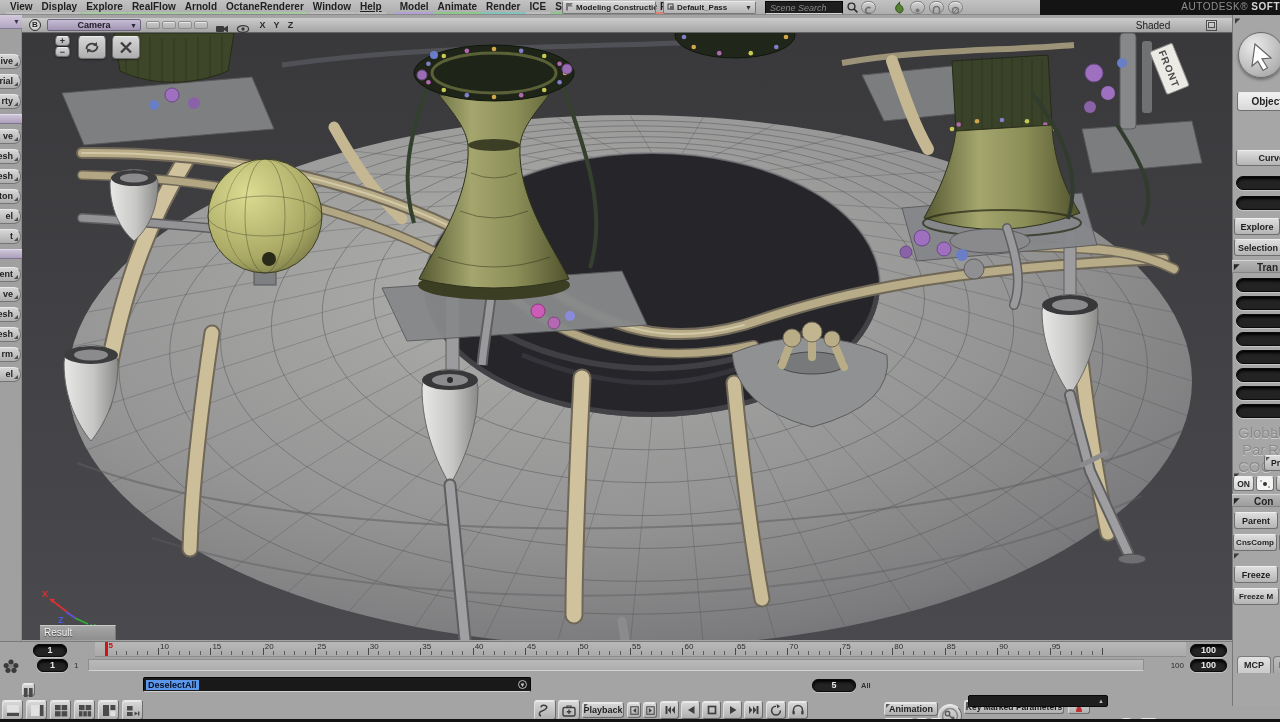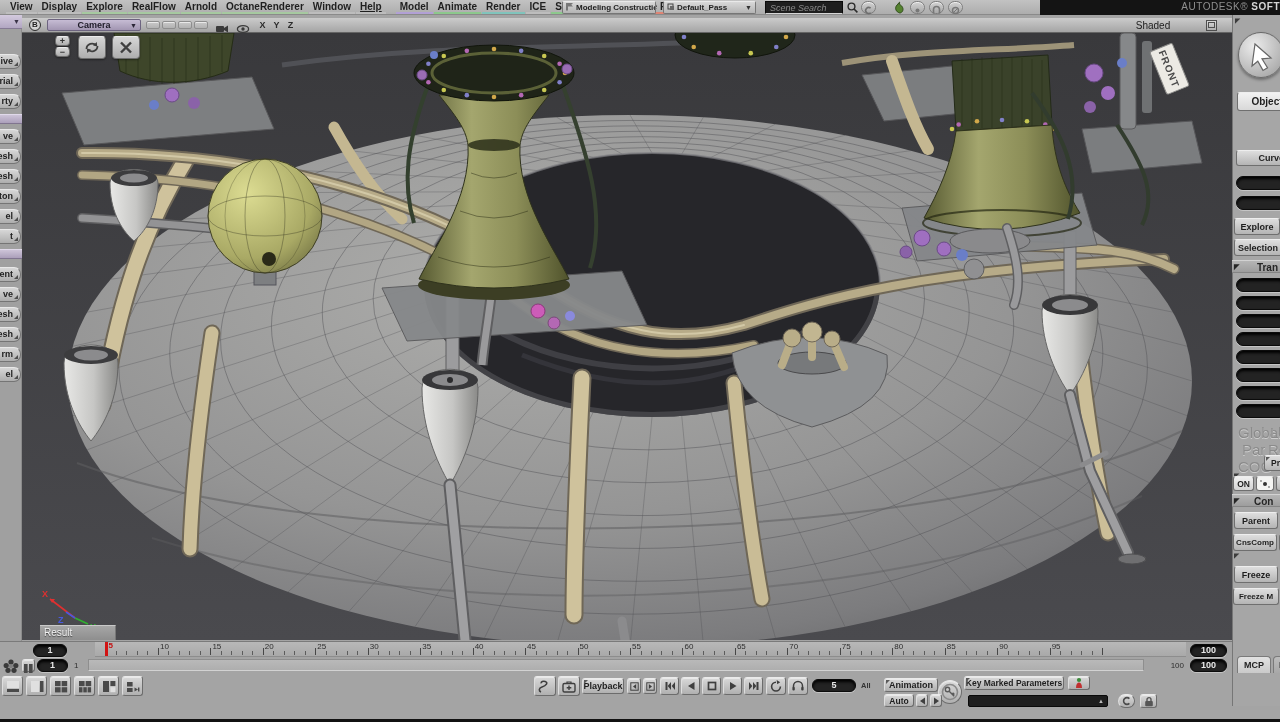--- a/index.html
+++ b/index.html
@@ -52,21 +52,21 @@
 #ruler{position:absolute;left:95px;top:642px;width:1091px;height:15px;background:linear-gradient(#b8b8b8,#a9a9a9);border-bottom:1px solid #8d8d8d;overflow:hidden;}
 .tick{position:absolute;bottom:1px;width:1px;height:4px;background:#5c5c5c;}
 .tick.major{height:7px;background:#474747;}
 .tick-label{position:absolute;top:0px;font-size:8px;color:#2d2d2d;transform:translateX(2px);}
 #playhead{position:absolute;top:0;width:3px;height:15px;background:#d21414;}
 #playhead .ph-label{position:absolute;left:3px;top:-1px;font-size:8px;font-weight:bold;color:#c40f0f;}
 #range-track{position:absolute;left:88px;top:659px;width:1056px;height:12px;background:linear-gradient(#b9b9b9,#aeaeae);border:1px solid #8e8e8e;border-bottom-color:#d2d2d2;}
 .tl-text{position:absolute;font-size:8px;color:#2e2e2e;}
 
 
-.b3{background:linear-gradient(#d9d9d9,#b0b0b0);border:1px solid #6c6c6c;border-top-color:#eaeaea;border-left-color:#dedede;border-radius:3px;box-shadow:inset 0 1px 0 rgba(255,255,255,.45);}
+.b3{background:linear-gradient(#d9d9d9,#b0b0b0);border:1px solid #6c6c6c;border-top-color:#eaeaea;border-left-color:#dedede;border-radius:3px;box-shadow:inset 0 1px 0 rgba(255,255,255,.45);margin-top:24px;}
 .layout-btn{position:absolute;top:676px;width:21px;height:20px;display:flex;align-items:center;justify-content:center;}
 .tbtn{position:absolute;display:flex;align-items:center;justify-content:center;}
 .txtbtn{font-size:9px;font-weight:bold;color:#1f1f1f;display:flex;align-items:center;justify-content:center;white-space:nowrap;}
 #cmd-field{position:absolute;left:143px;top:677px;width:388px;height:15px;background:#191919;border:1px solid #050505;border-bottom-color:#cfcfcf;border-radius:2px;display:flex;align-items:center;}
 #cmd-field .sel{font-size:9px;font-weight:bold;color:#061022;background:#5b97ea;margin-left:2px;padding:0 2px;}
 #cmd-dd{position:absolute;right:3px;top:2px;width:9px;height:9px;border:1px solid #bbb;border-radius:50%;color:#ccc;font-size:6px;text-align:center;line-height:8px;}
 .fold:before{content:"";position:absolute;left:1px;top:1px;width:0;height:0;border-right:4px solid transparent;border-top:4px solid #5a5a5a;}
 #anim-dd{position:absolute;left:968px;top:695px;width:140px;height:12px;background:#1e1e1e;border:1px solid #090909;border-radius:2px;}
 #anim-dd .car{position:absolute;right:3px;top:2px;font-size:6px;color:#bdbdbd;}
 
@@ -766,20 +766,24 @@
       <div class="layout-btn b3" style="left: 122px;">
         <svg width="14" height="13" viewBox="0 0 14 13">
           <rect x="1" y="2" width="5.6" height="4.5" fill="#4a4a4a"></rect>
           <rect x="1" y="8" width="5.6" height="4" fill="#4a4a4a"></rect>
           <path d="M8.5 7.5l3.5 2-3.5 2z" fill="#4a4a4a"></path>
           <rect x="12" y="7.5" width="1.4" height="4" fill="#4a4a4a"></rect>
         </svg>
       </div>
     </div>
 
+  <div id="cmd-field">
+    <span class="sel">DeselectAll</span>
+    <span id="cmd-dd">▼</span>
+  </div>
 
   <div class="b3 tbtn" style="left:534px;top:676px;width:22px;height:20px;">
     <svg width="16" height="15" viewBox="0 0 16 15">
         <path d="M4 13c-2.4-1-2.4-4 1-5 4.4-1.2 6.4-4.4 3.2-5.5C6 1.7 4 2.6 4.1 4.4" fill="none" stroke="#3f3f3f" stroke-width="1.6"></path>
       </svg>
   </div>
   <div class="b3 tbtn" style="left:558px;top:676px;width:22px;height:20px;">
     <svg width="16" height="15" viewBox="0 0 16 15">
         <rect x="2" y="4.5" width="12" height="8.5" rx="1.5" fill="none" stroke="#3f3f3f" stroke-width="1.4"></rect>
         <path d="M8 6.5v4.5 M5.7 8.7h4.6" stroke="#3f3f3f" stroke-width="1.4"></path>

